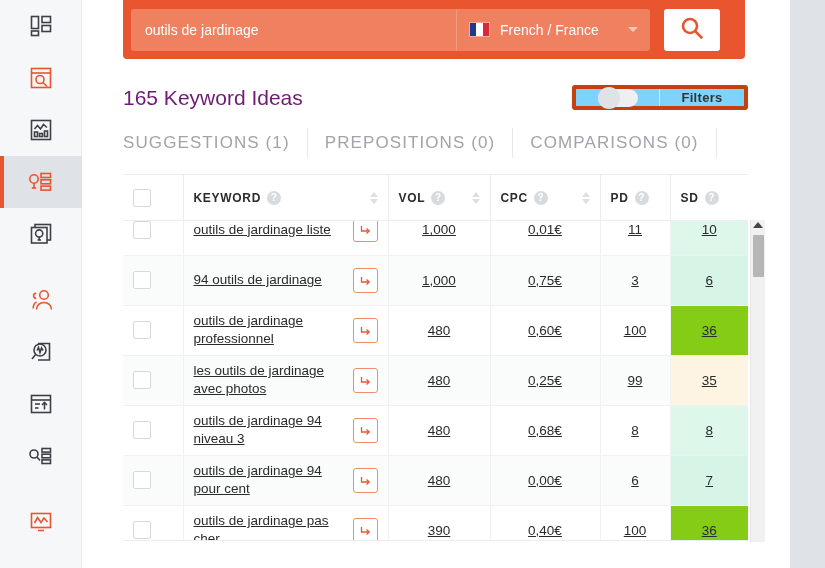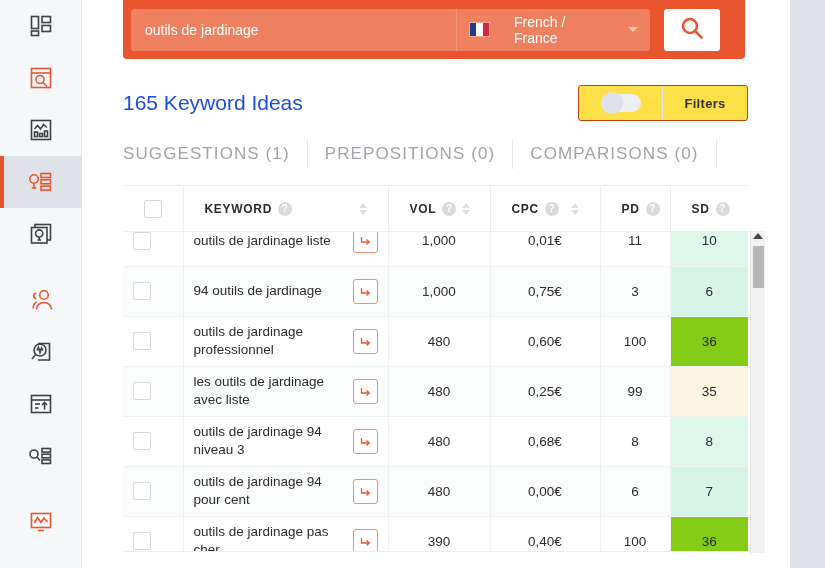--- a/index.html
+++ b/index.html
@@ -48,21 +48,21 @@
   }
   .search-input {
     flex: 0 0 325px; height: 42px; background: #ef8060;
     border: none; outline: none; color: #ffffff;
     font-size: 14px; font-family: "Liberation Sans", sans-serif;
     padding: 0 14px; border-radius: 3px 0 0 3px;
   }
   .search-input::placeholder { color: #fbe0d7; }
   .lang-select {
     flex: 0 0 194px; height: 42px; background: #ef8060;
-    display: flex; align-items: center; gap: 24px;
+    display: flex; align-items: center; gap: 10px;
     padding: 0 12px; border-left: 1px solid #f09a80;
     cursor: pointer; border-radius: 0 3px 3px 0;
   }
   .flag { width: 21px; height: 15px; display: flex; flex: 0 0 auto;
           border: 1px solid rgba(255,255,255,.35); }
   .flag i { display: block; height: 100%; flex: 1 1 33.33%; }
   .flag .b { background: #1d3a8f; }
   .flag .w { background: #ffffff; }
   .flag .r { background: #d8283b; }
   .lang-label { flex: 1; color: #fff; font-size: 14px; }
@@ -75,24 +75,24 @@
     border: none; border-radius: 3px; cursor: pointer;
     display: flex; align-items: center; justify-content: center;
   }
 
   
   .content { position: absolute; left: 0; top: 59px; width: 708px; }
   .title-row {
     display: flex; align-items: center; justify-content: space-between;
     padding: 26px 42px 0 41px;
   }
-  .page-title { font-size: 21px; color: #1d4ed8; font-weight: 400; }
+  .page-title { font-size: 21px; color: #701a75; font-weight: 400; }
   .filter-group {
-    display: flex; align-items: stretch; height: 36px;
-    border: 1px solid #c2410c; border-radius: 3px; background: #fde047;
+    display: flex; align-items: stretch; height: 25px;
+    border: 4px solid #c2410c; border-radius: 3px; background: #7dd3fc;
   }
   .toggle-cell { width: 83px; display: flex; align-items: center; justify-content: center; cursor: pointer; }
   .toggle {
     width: 40px; height: 18px; background: #edeff1; border-radius: 9px;
     position: relative;
   }
   .toggle .knob {
     position: absolute; left: 0; top: -2px; width: 22px; height: 22px;
     border-radius: 50%; background: #dfe2e6;
   }
@@ -114,21 +114,21 @@
   .tab:first-child { padding-left: 0; }
   .tab.active { color: #e8552f; font-weight: bold; }
 
   
   .table-wrap { position: relative; margin: 16px 0 0 41px; width: 625px; }
   table { width: 625px; border-collapse: collapse; table-layout: fixed; }
   thead th {
     height: 46px; background: #fff; border-top: 1px solid #ebedef;
     border-bottom: 1px solid #ebedef; border-right: 1px solid #ebedef;
     font-size: 12px; letter-spacing: .7px; color: #2b2b2b;
-    font-weight: bold; text-align: left; padding: 0 21px; vertical-align: middle;
+    font-weight: bold; text-align: left; padding: 0 10px; vertical-align: middle;
   }
   thead th:last-child { border-right: none; }
   th .hd { display: flex; align-items: center; gap: 6px; }
   .qmark {
     display: inline-flex; align-items: center; justify-content: center;
     width: 14px; height: 14px; border-radius: 50%;
     background: #d8dbde; color: #fff; font-size: 10px; font-weight: bold;
     flex: 0 0 auto;
   }
   .sorter { margin-left: auto; display: flex; flex-direction: column; gap: 2px; }
@@ -141,20 +141,21 @@
 
   .scrollbox {
     height: 320px; overflow: hidden; position: relative;
     border-bottom: 1px solid #ebedef;
   }
   .inner { position: absolute; top: -16px; left: 0; width: 625px; }
   tbody td {
     border-bottom: 1px solid #f0f1f3; border-right: 1px solid #f0f1f3;
     font-size: 13.5px; color: #2b2b2b; padding: 0 10px; height: 50px;
     vertical-align: middle;
+    text-decoration: underline;
   }
   tbody td:last-child { border-right: none; }
   tbody tr.alt td { background: #fafbfb; }
   tbody tr.alt td.sd-green { background: #d6f5e6; }
   tbody tr.alt td.sd-cream { background: #fdf4e2; }
   td.sd-green { background: #ddf7ea; }
   td.sd-cream { background: #84cc16; }
   td.num { text-align: center; }
   .cb {
     width: 18px; height: 18px; border: 1px solid #d6d9dc;
@@ -503,21 +504,21 @@
                     <td class="num">0,60€</td>
                     <td class="num">100</td>
                     <td class="num sd-cream">36</td>
                   </tr>
                   <tr class="alt">
                     <td>
                       <span class="cb"></span>
                     </td>
                     <td>
                       <span class="kw-cell">
-                        <span class="kw-text">les outils de jardinage avec liste</span>
+                        <span class="kw-text">les outils de jardinage avec photos</span>
                         <span class="serp-btn">
                           <svg width="13" height="13" viewBox="0 0 13 13" fill="none" stroke="#e8552f" stroke-width="1.3">
                             <polyline points="2.5,3 2.5,8 9.5,8"></polyline>
                             <polyline points="7.5,5.6 10.2,8 7.5,10.4"></polyline>
                           </svg>
                         </span>
                       </span>
                     </td>
                     <td class="num">480</td>
                     <td class="num">0,25€</td>

